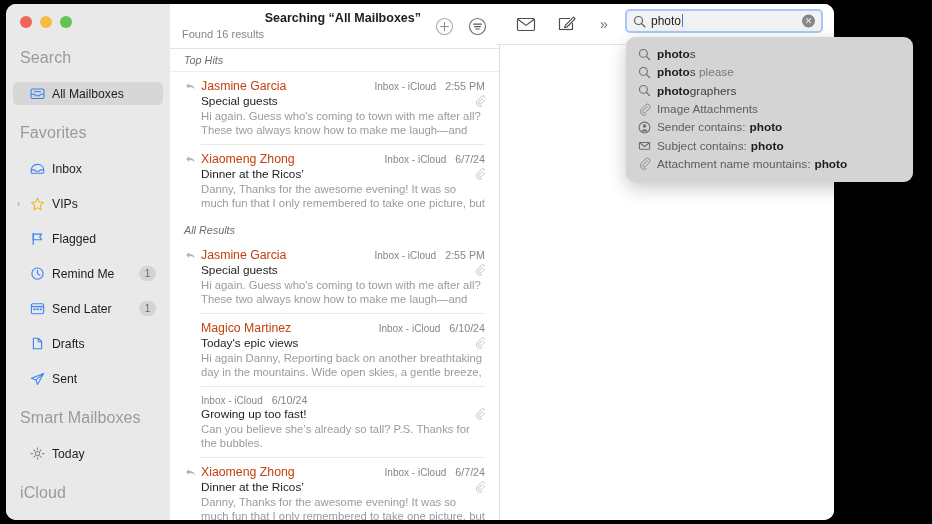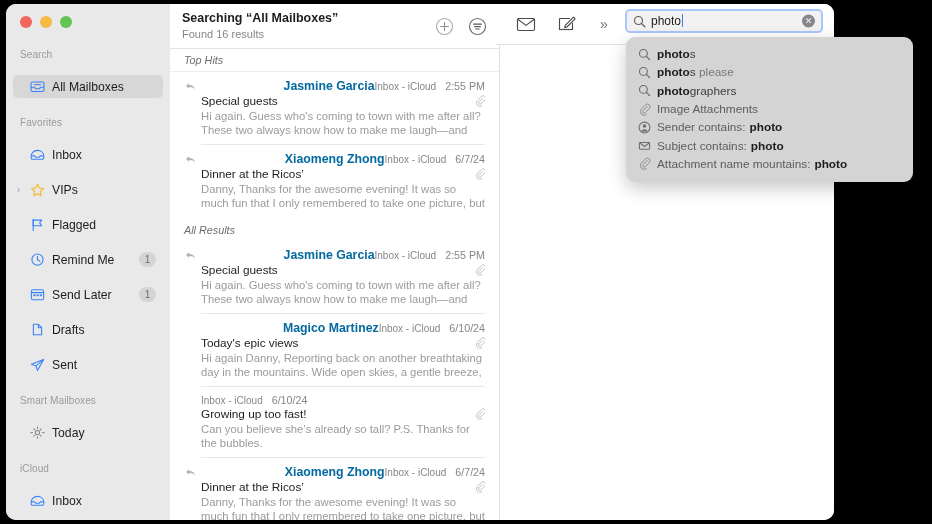--- a/index.html
+++ b/index.html
@@ -31,21 +31,21 @@
     overflow: hidden;
   }
   .traffic { position: absolute; left: 14px; top: 12px; display: flex; gap: 8px; }
   .light { width: 12px; height: 12px; border-radius: 50%; }
   .light.red { background: #f2655c; }
   .light.yellow { background: #f6bb42; }
   .light.green { background: #61c454; }
 
   .sb-scroll { padding-top: 38px; }
   .sb-section {
-    font-size: 10px; color: #9a9a9e; font-weight: 500;
+    font-size: 16px; color: #9a9a9e; font-weight: 500;
     padding: 7px 0 3px 14px; letter-spacing: 0.1px;
   }
   .sb-item {
     display: flex; align-items: center;
     height: 23px; margin: 12px 7px; padding-left: 16px;
     border-radius: 5px; position: relative;
     font-size: 12.2px; color: #1d1d1f;
   }
   .sb-item.selected { background: #d7d7d7; }
   .sb-icon {
@@ -74,21 +74,21 @@
     display: flex; flex-direction: column;
     overflow: hidden;
   }
   .ml-head {
     height: 45px; flex: 0 0 45px;
     border-bottom: 1px solid #e3e3e3;
     display: flex; align-items: center;
     padding: 0 12px 0 12px;
   }
   .ml-head-text { flex: 1 1 auto; }
-  .ml-title { font-size: 12.5px; font-weight: bold; color: #1d1d1f; line-height: 15px; }
+  .ml-title { font-size: 12.5px; font-weight: bold; color: #1d1d1f; line-height: 15px; text-align: right; }
   .ml-sub { font-size: 11px; color: #86868b; line-height: 14px; margin-top: 1px; }
   .ml-btn {
     width: 19px; height: 19px; margin-left: 14px;
     flex: 0 0 19px;
   }
   .ml-section {
     height: 23px; flex: 0 0 23px;
     display: flex; align-items: center;
     padding-left: 14px;
     font-size: 10.8px; color: #6e6e73; font-weight: 500;
@@ -104,21 +104,21 @@
   }
   .msg .sep {
     position: absolute; left: 31px; right: 14px; bottom: 0;
     height: 1px; background: #e8e8e8;
   }
   .reply-arrow {
     position: absolute; left: 15px; top: 10px;
     width: 11px; height: 9px;
   }
   .msg-row1 { display: flex; align-items: baseline; }
-  .msg-from { font-size: 12.3px; font-weight: bold; color: #0369a1; flex: 1 1 auto; white-space: nowrap; text-align: right; }
+  .msg-from { font-size: 12.3px; font-weight: normal; color: #c2410c; flex: 1 1 auto; white-space: nowrap; }
   .msg-box { font-size: 10px; color: #86868b; margin-right: 9px; white-space: nowrap; }
   .msg-date { font-size: 10.7px; color: #86868b; white-space: nowrap; }
   .msg-row2 { display: flex; align-items: center; margin-top: 1px; }
   .msg-subject { font-size: 11.8px; color: #1d1d1f; flex: 1 1 auto; white-space: nowrap; overflow: hidden; text-overflow: ellipsis; }
   .clip { width: 10px; height: 12px; flex: 0 0 10px; margin-left: 4px; }
   .msg-preview {
     font-size: 11.3px; color: #9b9b9f; line-height: 13.5px;
     margin-top: 2px; max-height: 27px; overflow: hidden;
   }
 

